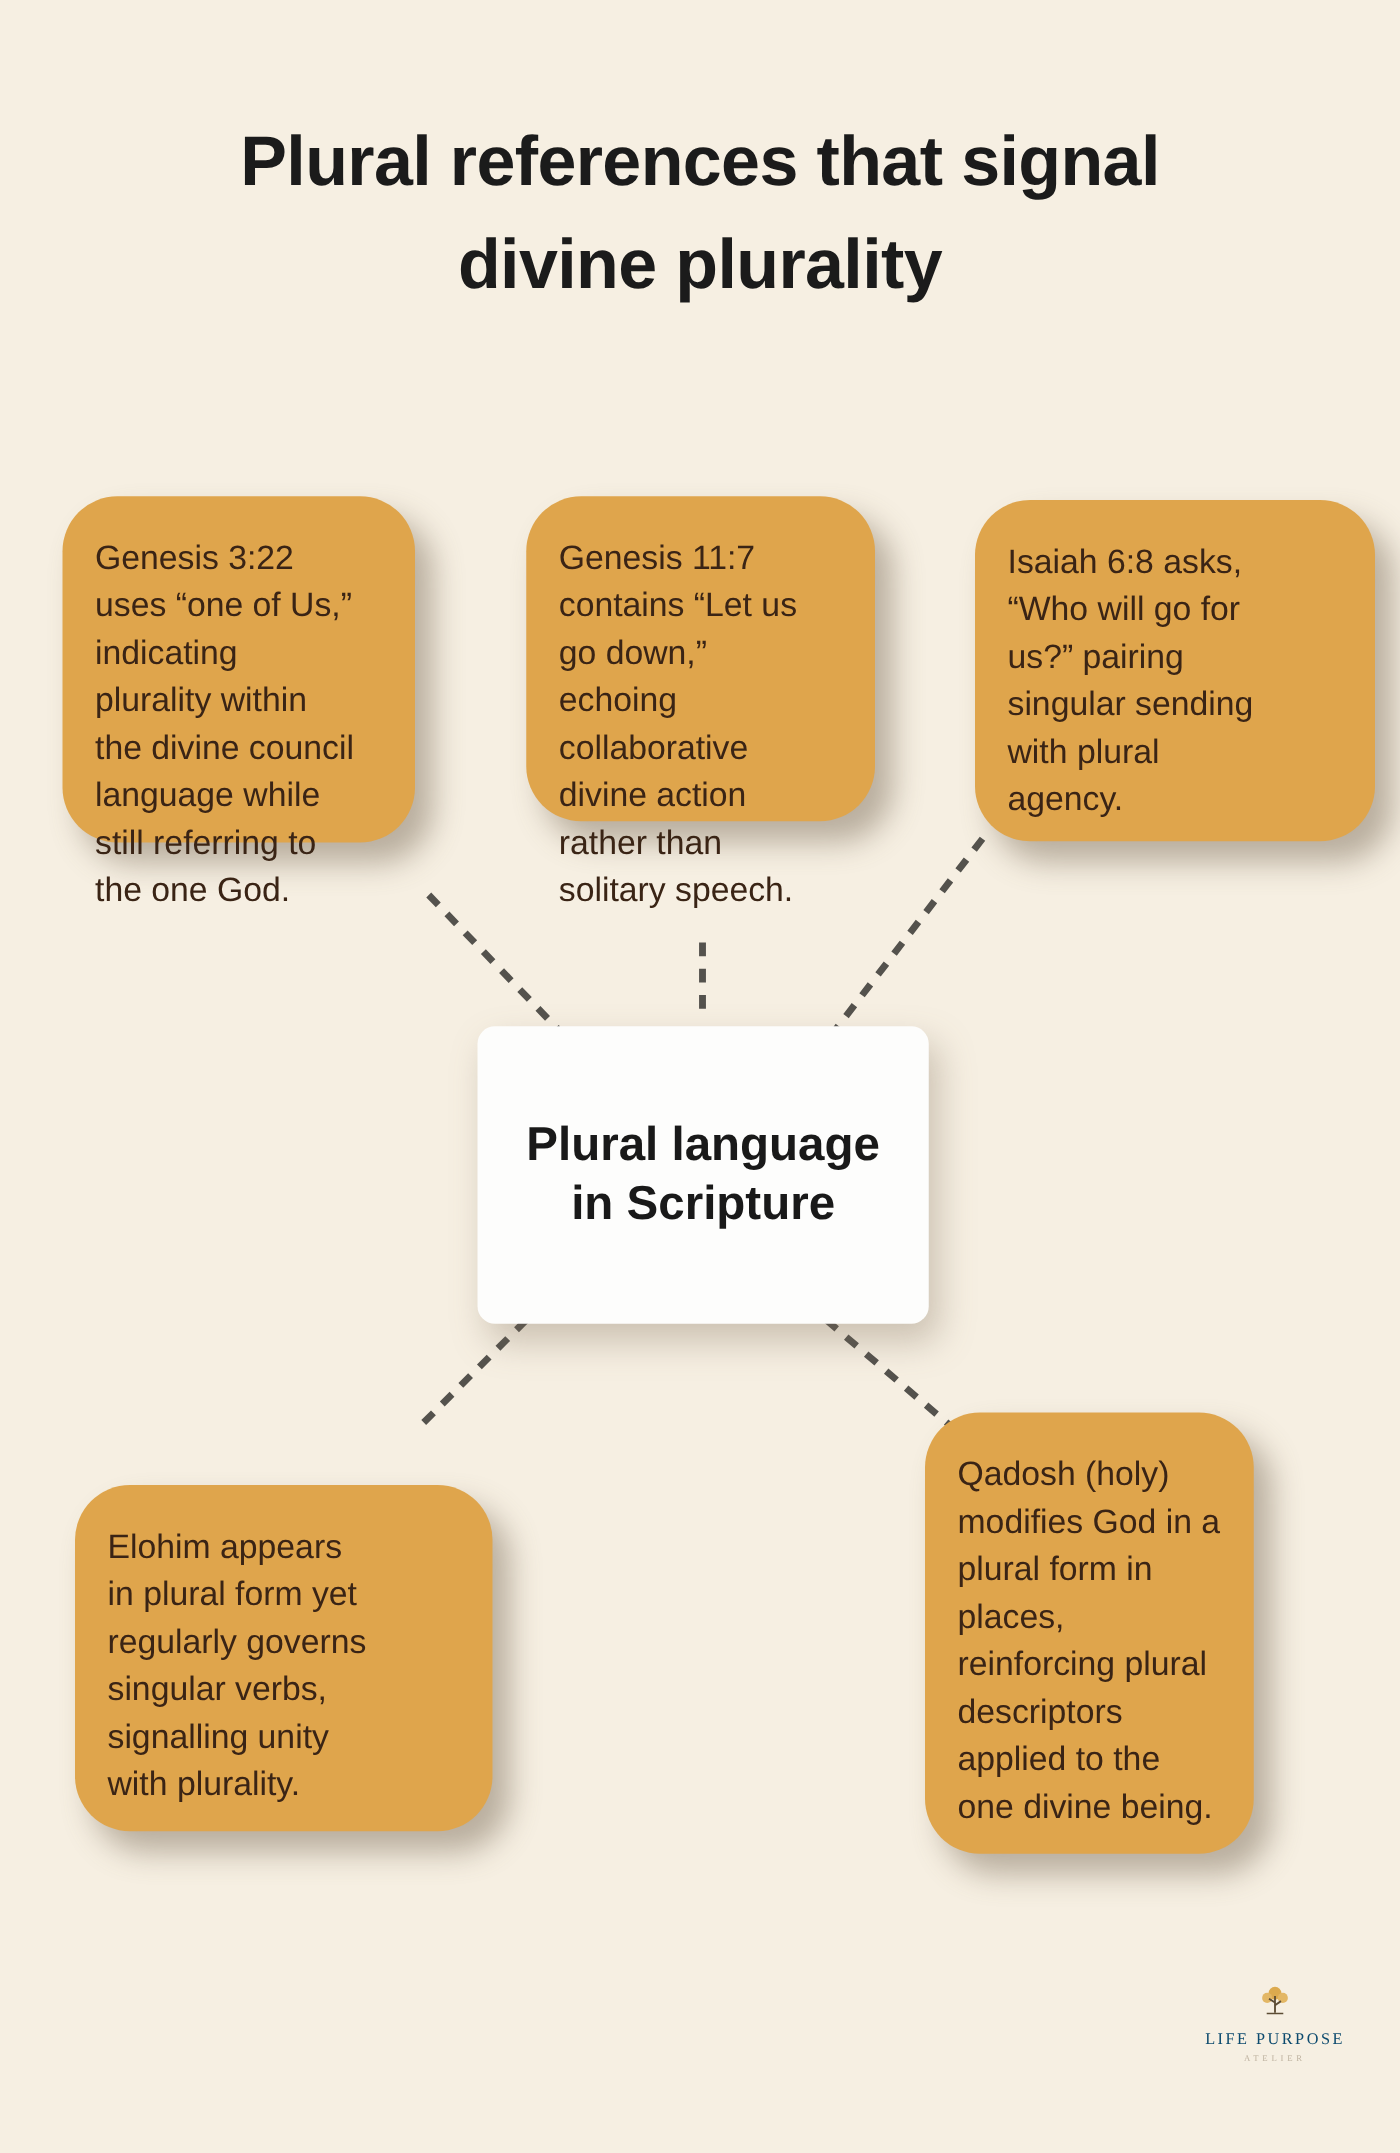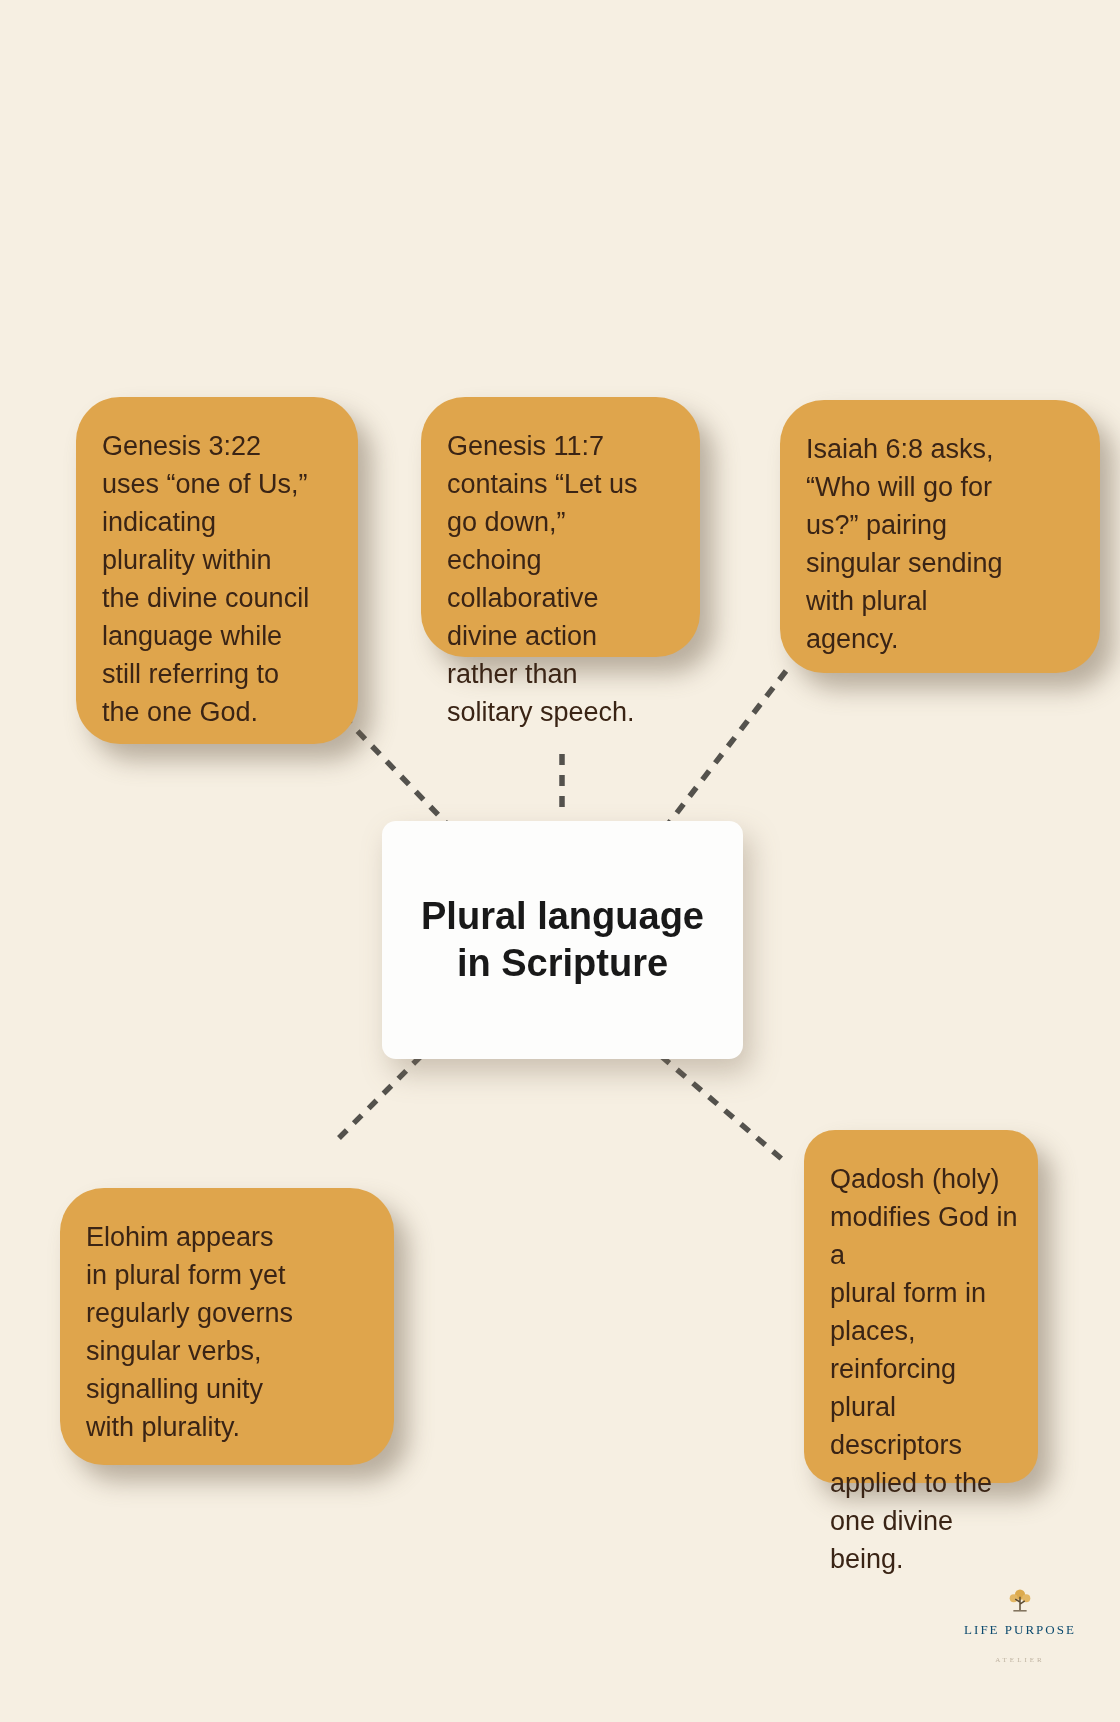--- a/index.html
+++ b/index.html
@@ -38,25 +38,25 @@
     box-sizing:border-box;
     padding:30px 16px 0 26px;
   }
   .card p{
     margin:0;
     font-size:27px;
     line-height:38px;
     color:#3a2415;
     white-space:pre-line;
   }
-  .card1{left:76px;top:397px;width:282px;height:347px;}
+  .card1{left:50px;top:397px;width:282px;height:277px;}
   .card2{left:421px;top:397px;width:279px;height:260px;}
   .card3{left:780px;top:400px;width:320px;height:273px;}
   .card4{left:60px;top:1188px;width:334px;height:277px;}
-  .card5{left:804px;top:1130px;width:234px;height:353px;border-radius:31px;}
+  .card5{left:740px;top:1130px;width:263px;height:353px;}
   .center-node{
     position:absolute;
     left:382px;top:821px;width:361px;height:238px;
     background:#fdfdfc;
     border-radius:14px;
     box-shadow:8px 14px 28px rgba(125,110,90,0.35);
     display:flex;align-items:center;justify-content:center;
     text-align:center;
   }
   .center-node p{
@@ -77,28 +77,30 @@
     font-size:13px;
     letter-spacing:2px;
     color:#0c4a6e;
     margin-top:2px;
   }
   .logo .brand-tagline{
     font-family:"Liberation Serif", serif;
     font-size:7px;
     letter-spacing:3px;
     color:#bfb3a1;
-    margin-top:18px;
+    margin-top:4px;
   }
 </style>
 </head>
 <body>
 
 <div class="canvas">
 
+  <h1 class="title">Plural references that signal
+divine plurality</h1>
 
   <svg class="connectors" viewBox="0 0 1120 1722" xmlns="http://www.w3.org/2000/svg">
     <line x1="343" y1="716" x2="446" y2="823"></line>
     <line x1="562" y1="754" x2="562" y2="816"></line>
     <line x1="786" y1="671" x2="669" y2="823"></line>
     <line x1="421" y1="1056" x2="333" y2="1144"></line>
     <line x1="661" y1="1056" x2="783" y2="1160"></line>
   </svg>
 
   <div class="card card1">

